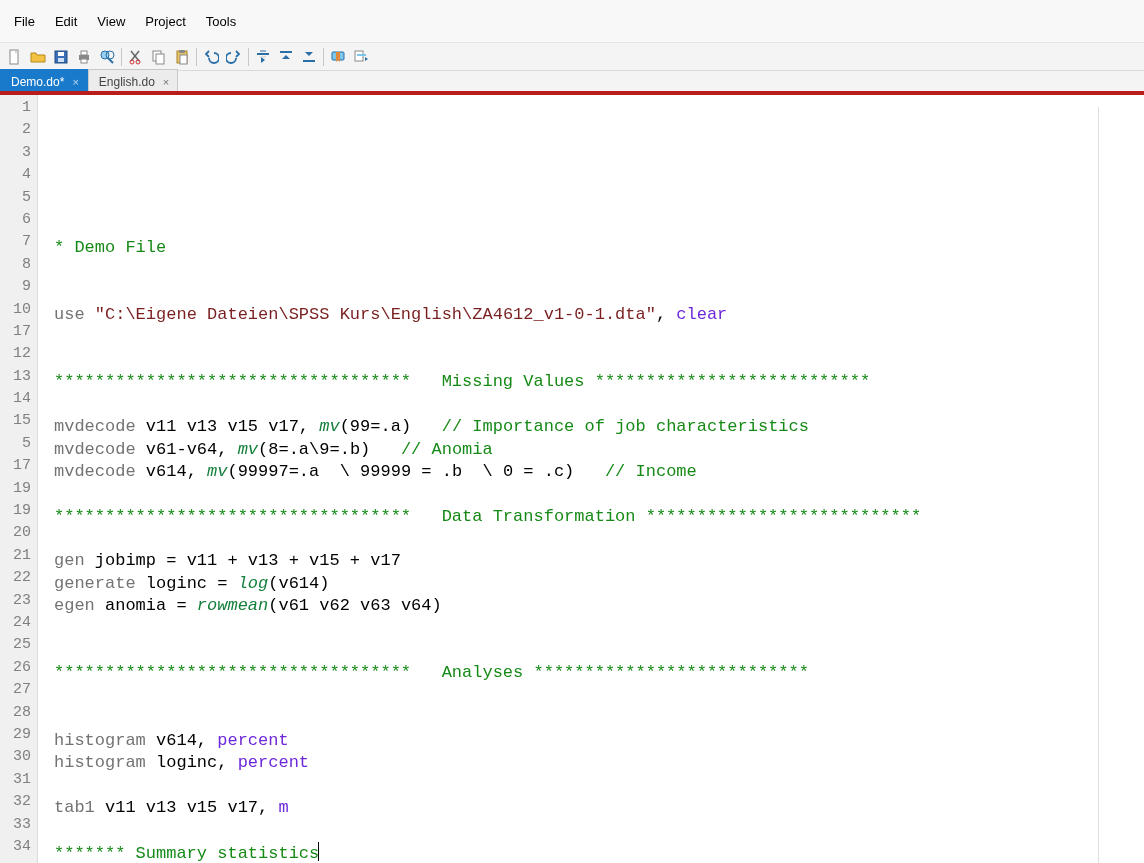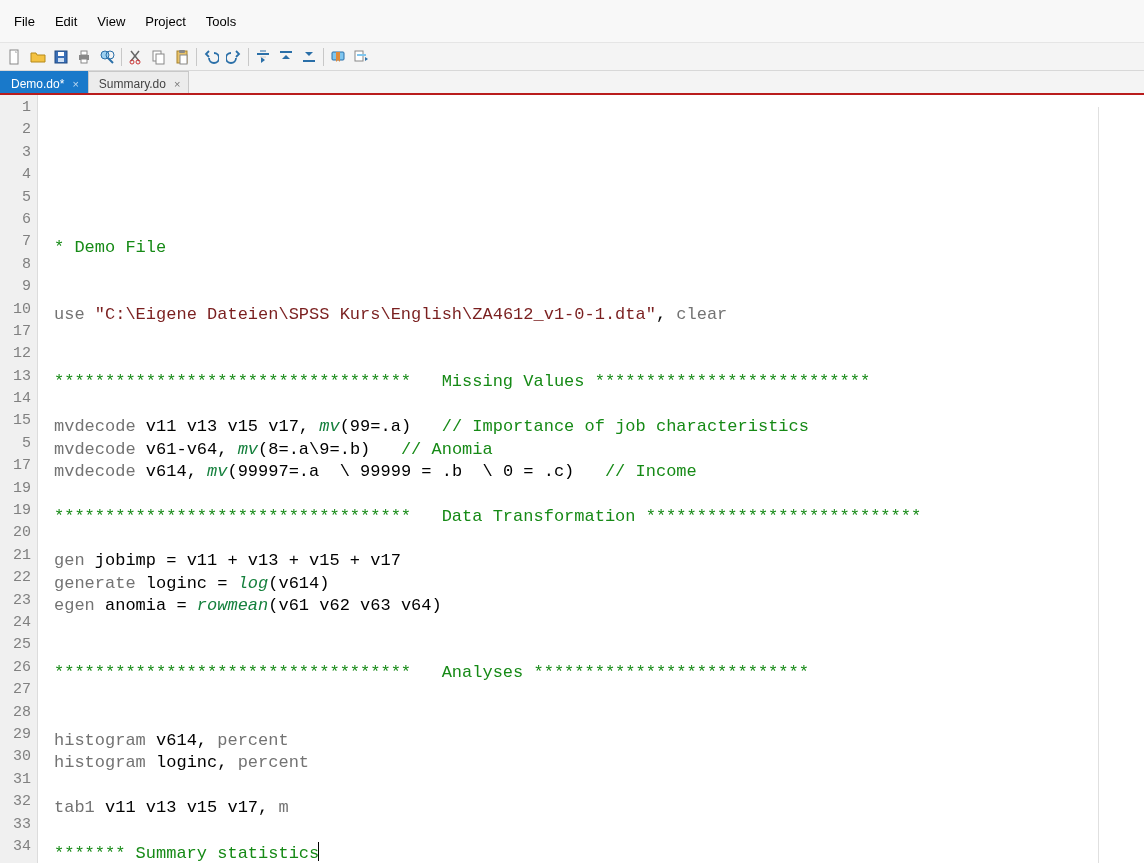--- a/index.html
+++ b/index.html
@@ -42,21 +42,21 @@
     border: 1px solid transparent;
   }
   .tool-sep {
     width: 1px; height: 18px; background: #c8c8c8; margin: 0 2px;
   }
   
   .tool-btn svg { width:16px; height:16px; display:block; }
 
   .tabbar {
     background: #f4f4f4;
-    border-bottom: 2px solid #b91c1c;
+    border-bottom: 4px solid #b91c1c;
     height: 24px;
     display: flex;
     align-items: flex-end;
     padding-left: 0px;
   }
   .tab {
     height: 22px;
     padding: 2px 8px 0 10px;
     font-size: 12px;
     border: 1px solid #c8c8c8;
@@ -104,21 +104,21 @@
     white-space: pre;
     position: relative;
     margin-top: 12px;
   }
   .code .line { height: 22.4px; }
   
   .c-kw   { color: #737373; }           
   .c-str  { color: #7a1f1f; }           
   .c-cmt  { color: #168a16; }           
   .c-func { color: #15803d; font-style: italic; }           
-  .c-opt  { color: #737373; text-align: center; }           
+  .c-opt  { color: #6d28d9; text-align: center; }           
   
   .margin-guide {
     position: absolute;
     top: 0; bottom: 0;
     left: 1060px;
     width: 1px;
     background: #e0e0e0;
   }
   
   .caret {
@@ -244,21 +244,21 @@
       </svg>
     </div>
   </div>
 
 <div class="tabbar">
   <div class="tab active">
     <span>Demo.do*</span>
     <span class="tab-close">×</span>
   </div>
   <div class="tab">
-    <span>Summary.do</span>
+    <span>English.do</span>
     <span class="tab-close">×</span>
   </div>
 </div>
 
 <div class="editor">
   <div class="gutter" id="gutter">
       <div class="ln">1</div>
       <div class="ln">2</div>
       <div class="ln">3</div>
       <div class="ln">4</div>

